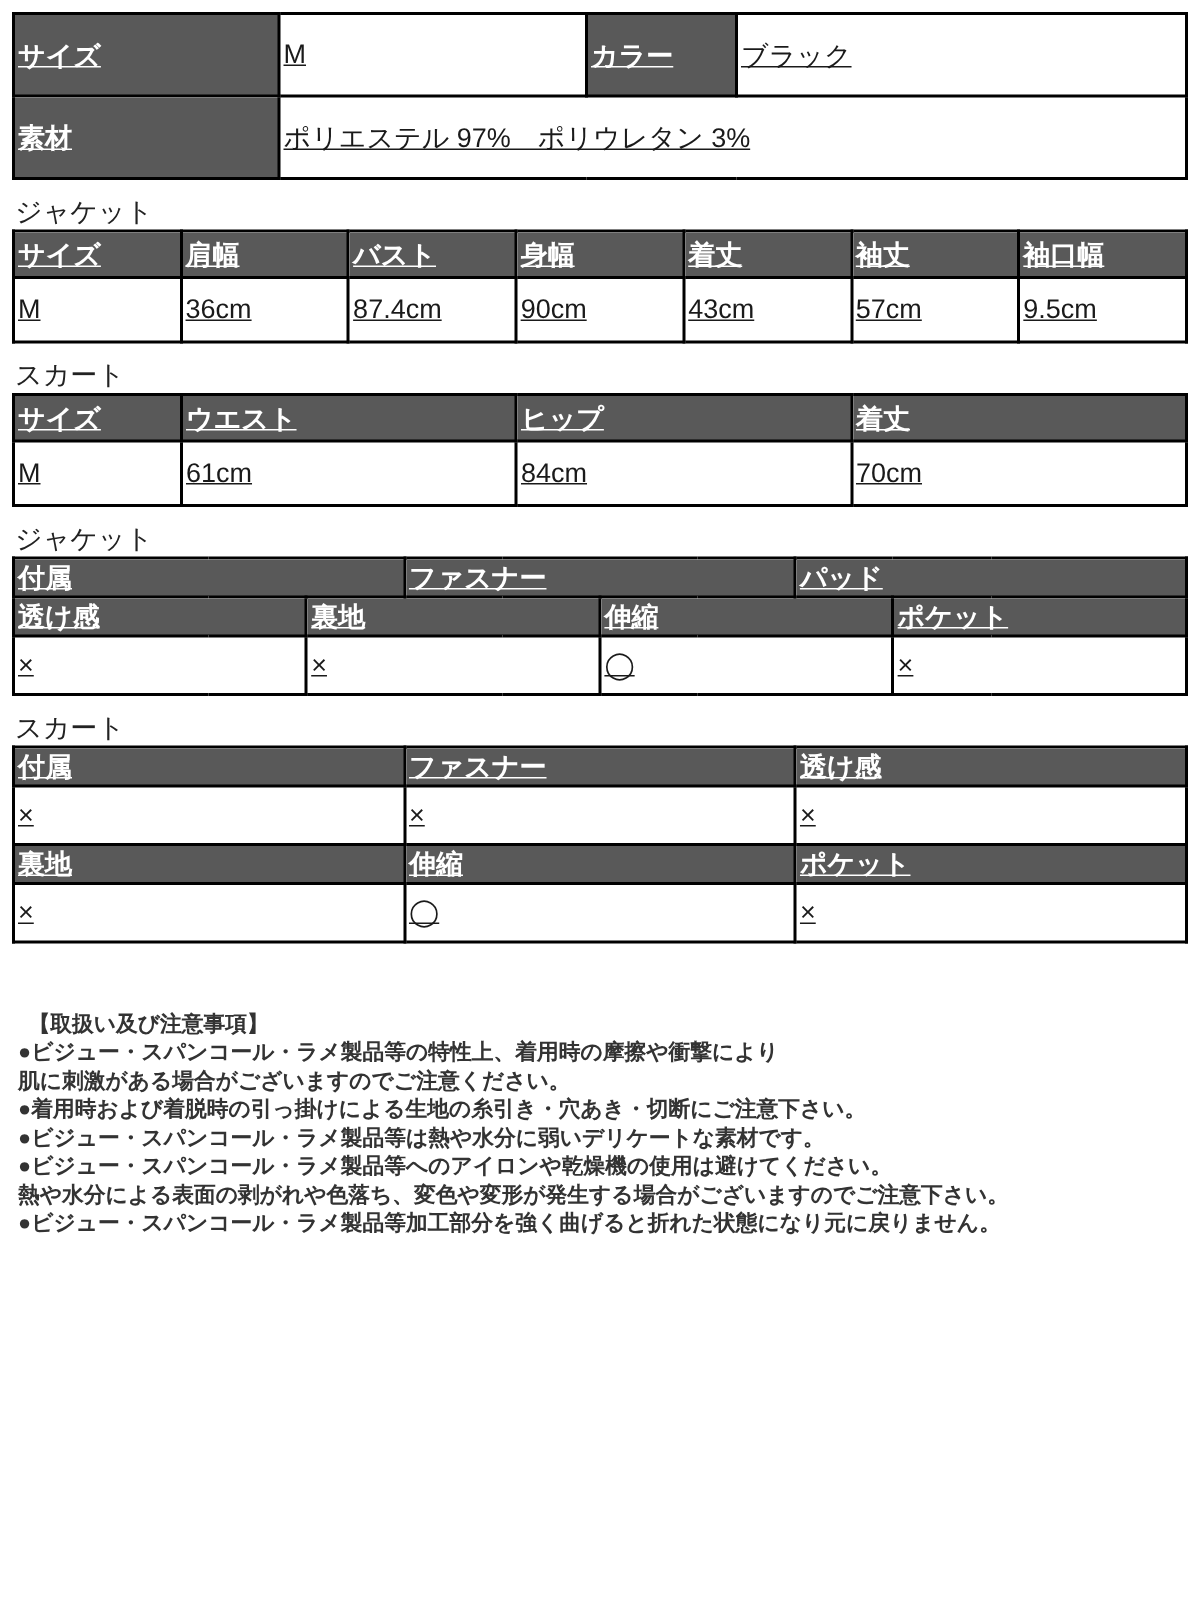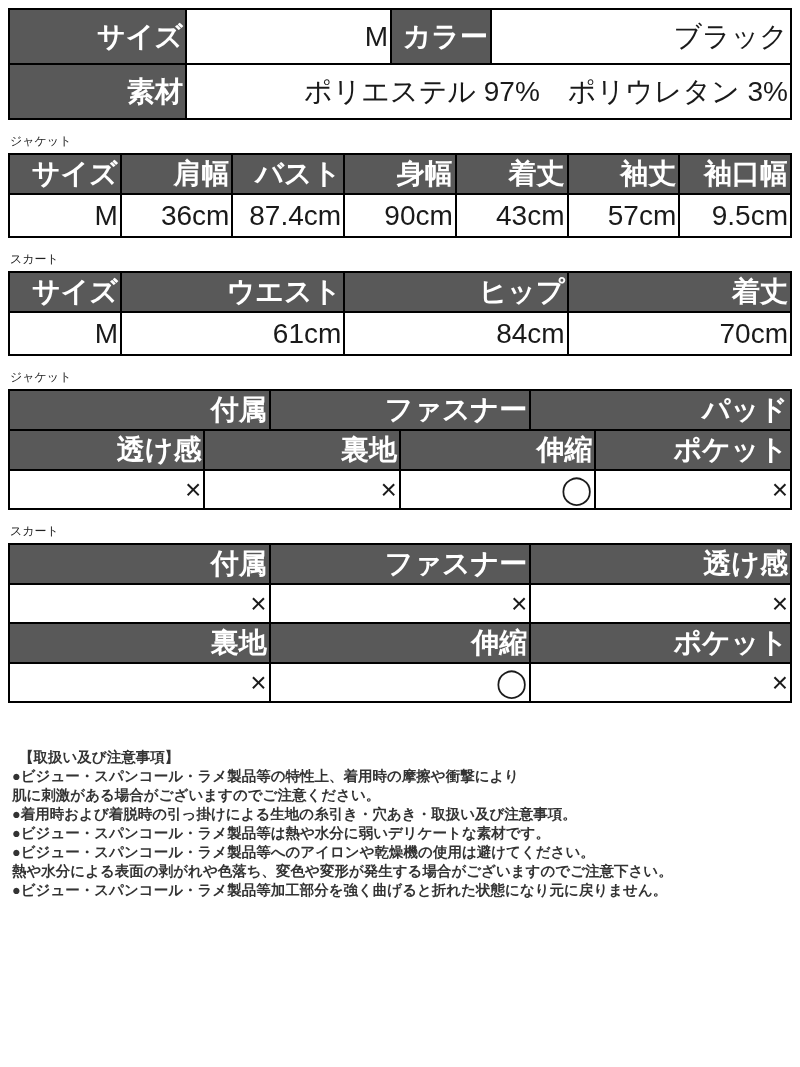--- a/index.html
+++ b/index.html
@@ -17,47 +17,48 @@
     background: #ffffff;
     overflow: hidden;
   }
   table.spec {
     width: 784px;
     border-collapse: collapse;
     table-layout: fixed;
   }
   table.spec td {
     border: 2px solid #000000;
-    text-align: right;
+    text-align: left;
     vertical-align: middle;
-    font-size: 28px;
+    font-size: 18px;
     padding: 0 2px;
     overflow: hidden;
     white-space: nowrap;
+    text-decoration: underline;
   }
   td.h {
     background: #595959;
     color: #ffffff;
     font-weight: bold;
   }
   td.v {
     background: #ffffff;
     color: #1a1a1a;
     font-weight: normal;
   }
   
   .t-top tr { height: 55px; }
   
   .t-size tr.hr { height: 31px; }
   .t-size tr.vr { height: 43px; }
   
   .t-det tr.hr { height: 22px; }
   .t-det tr.vr { height: 39px; }
   .section-label {
-    font-size: 12px;
+    font-size: 18px;
     color: #222222;
     margin: 11px 0 2px 2px;
     line-height: 20px;
   }
   .notes {
     margin: 45px 0 0 4px;
     font-size: 14.5px;
     line-height: 19px;
     color: #333333;
   }
@@ -184,20 +185,20 @@
       <td class="v">◯</td>
       <td class="v">×</td>
     </tr>
   </tbody>
     </table>
 
   <div class="notes">
     <div class="title">【取扱い及び注意事項】</div>
     <div>●ビジュー・スパンコール・ラメ製品等の特性上、着用時の摩擦や衝撃により</div>
     <div>肌に刺激がある場合がございますのでご注意ください。</div>
-    <div>●着用時および着脱時の引っ掛けによる生地の糸引き・穴あき・取扱い及び注意事項。</div>
+    <div>●着用時および着脱時の引っ掛けによる生地の糸引き・穴あき・切断にご注意下さい。</div>
     <div>●ビジュー・スパンコール・ラメ製品等は熱や水分に弱いデリケートな素材です。</div>
     <div>●ビジュー・スパンコール・ラメ製品等へのアイロンや乾燥機の使用は避けてください。</div>
     <div>熱や水分による表面の剥がれや色落ち、変色や変形が発生する場合がございますのでご注意下さい。</div>
     <div>●ビジュー・スパンコール・ラメ製品等加工部分を強く曲げると折れた状態になり元に戻りません。</div>
   </div>
 
 </div>
 
 </body></html>

